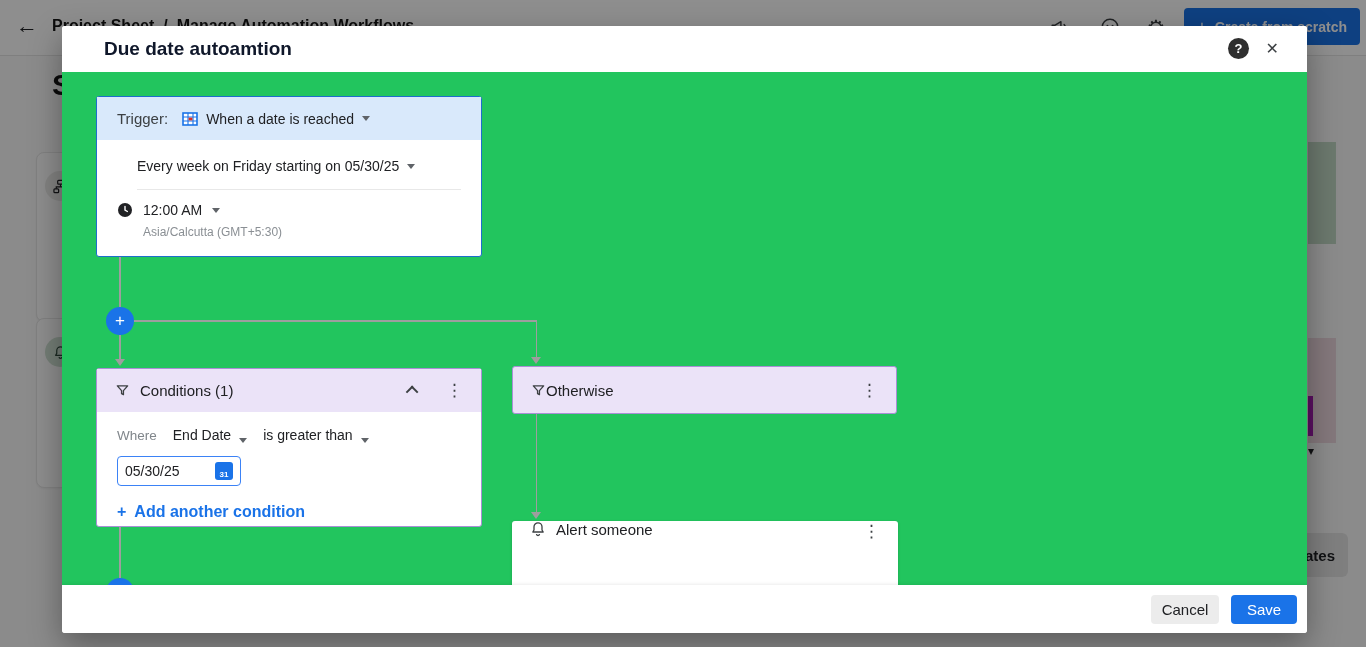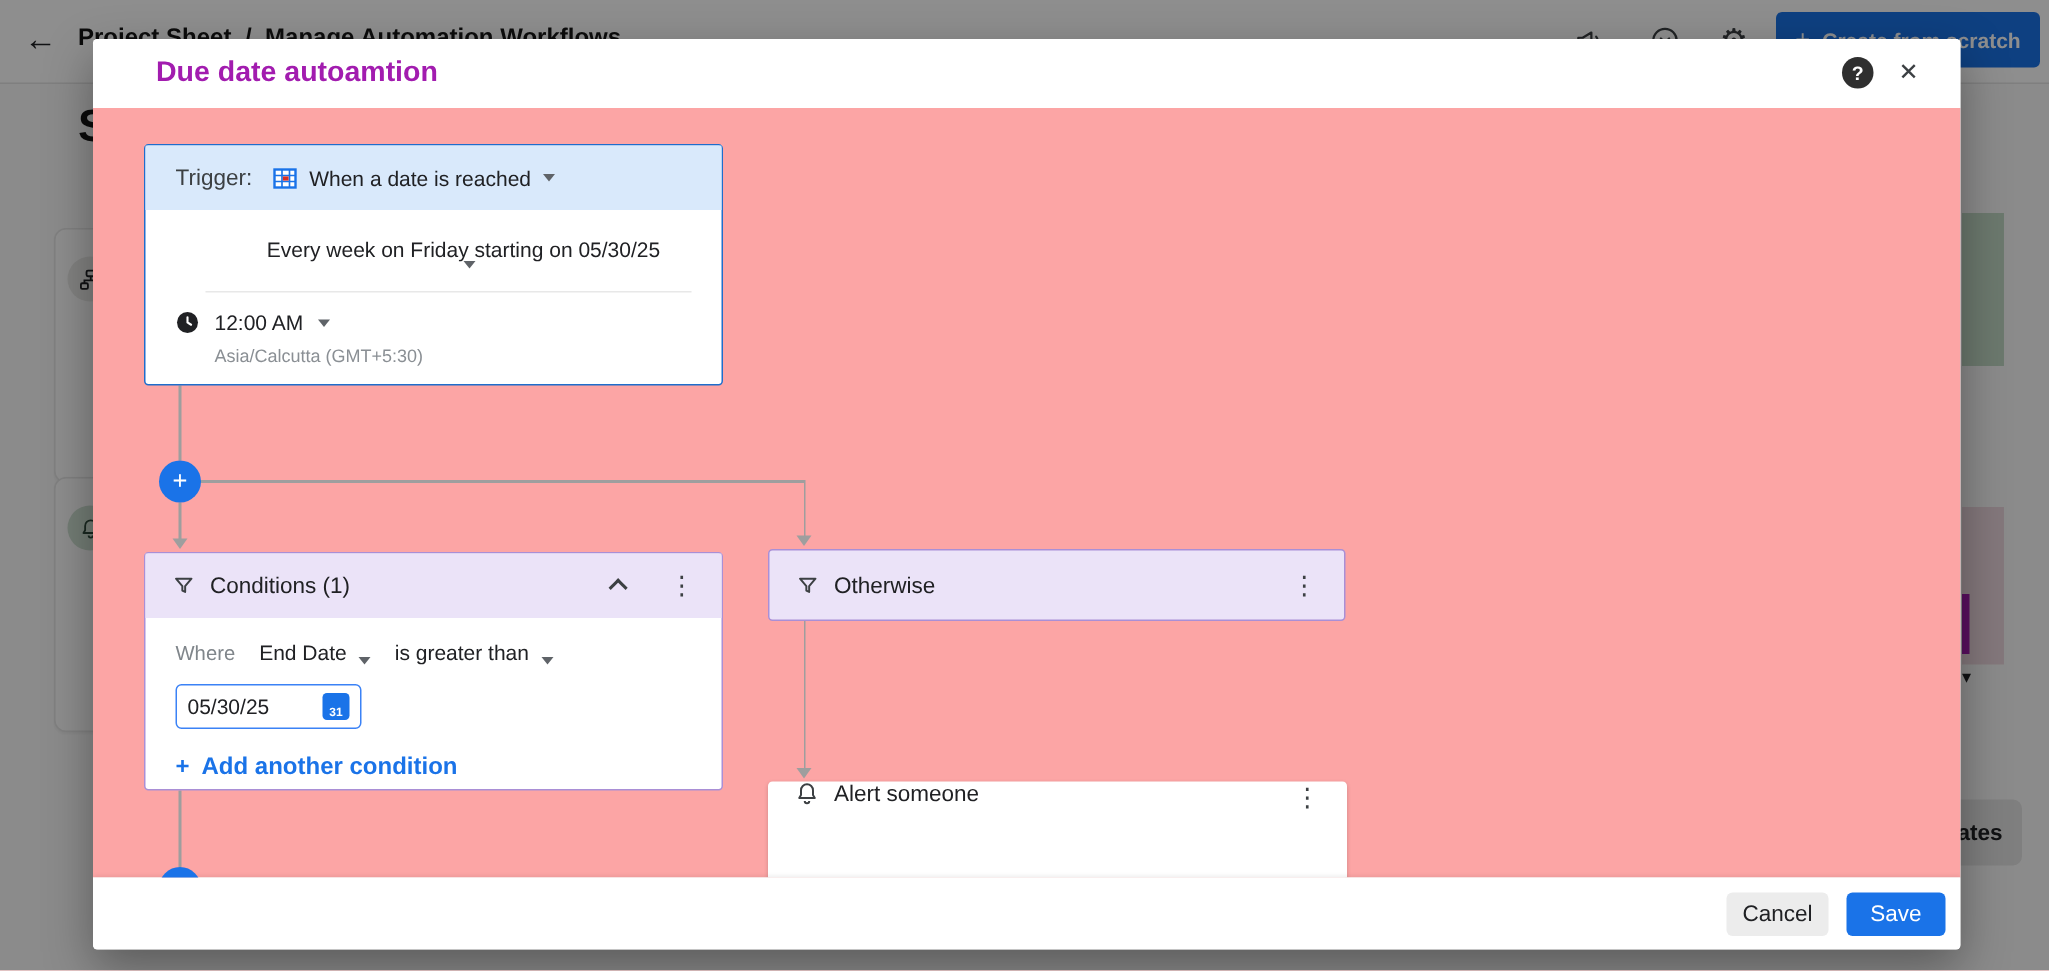--- a/index.html
+++ b/index.html
@@ -29,37 +29,37 @@
   .magenta-bar { position:absolute; left:1308px; top:396px; width:5px; height:40px; background:#a21caf; }
   .caret-fragment { position:absolute; left:1308px; top:444px; font-size:12px; color:#202124; }
   .templates-btn { position:absolute; left:1240px; top:533px; width:108px; height:44px; background:#e4e4e4; border-radius:6px; border:none; font-size:15px; font-weight:700; color:#202124; text-align:right; padding-right:13px; cursor:pointer; }
 
   
   .overlay { position:absolute; inset:0; background:rgba(0,0,0,0.445); z-index:5; }
 
   
   .modal { position:absolute; left:62px; top:26px; width:1245px; height:607px; z-index:10; border-radius:3px; overflow:hidden; box-shadow:0 12px 32px rgba(0,0,0,.35); background:#fff; }
   .m-header { position:relative; height:46px; background:#fff; display:flex; align-items:center; }
-  .m-title { margin-left:42px; font-size:19px; font-weight:700; color:#a21caf; }
+  .m-title { margin-left:42px; font-size:19px; font-weight:700; color:#0f172a; }
   .help-icon { position:absolute; right:58px; top:12px; width:21px; height:21px; border-radius:50%; background:#2f2f2f; color:#fff; font-size:13px; font-weight:700; display:flex; align-items:center; justify-content:center; cursor:pointer; }
   .close-icon { position:absolute; right:28px; top:12px; font-size:16px; color:#3c4043; cursor:pointer; line-height:21px; }
 
-  .m-canvas { position:relative; height:513px; background:#fca5a5; overflow:hidden; }
+  .m-canvas { position:relative; height:513px; background:#22c55e; overflow:hidden; }
   .m-footer { position:relative; height:48px; background:#fff; display:flex; align-items:center; justify-content:flex-end; gap:12px; padding-right:10px; box-shadow:0 -1px 3px rgba(0,0,0,.08); }
   .btn { height:29px; border:none; border-radius:4px; font-size:15px; font-family:inherit; cursor:pointer; }
   .btn-cancel { width:68px; background:#ececec; color:#202124; }
   .btn-save { width:66px; background:#1a73e8; color:#fff; }
 
   
   .node { position:absolute; border-radius:3px; background:#fff; }
   .trigger-box { left:34px; top:24px; width:386px; height:161px; border:1.4px solid #1e6dcc; }
   .t-header { height:43px; background:#d9e9fb; display:flex; align-items:center; padding:0 20px; }
   .t-label { font-size:15px; color:#3c4043; margin-right:14px; }
   .t-type { font-size:14px; font-weight:500; color:#202124; margin-left:8px; }
-  .t-row1 { margin-top:18px; padding-left:40px; font-size:14px; color:#202124; display:flex; align-items:center;flex-direction:column; }
+  .t-row1 { margin-top:18px; padding-left:40px; font-size:14px; color:#202124; display:flex; align-items:center; }
   .t-divider { margin:15px 20px 0 40px; height:1px; background:#e8e8e8; }
   .t-clock-row { margin-top:12px; padding-left:20px; display:flex; align-items:center; gap:10px; font-size:14px; color:#202124; }
   .t-tz { margin-top:7px; padding-left:46px; font-size:12px; color:#8a8f94; }
 
   .cond-box { left:34px; top:296px; width:386px; height:159px; border:1.4px solid #a98fd6; }
   .p-header { height:43px; background:#ebe3f8; display:flex; align-items:center; padding:0 18px; gap:10px; }
   .p-title { font-size:15px; color:#202124; }
   .spacer { flex:1; }
   .kebab { font-size:17px; color:#3c4043; cursor:pointer; letter-spacing:0; }
   .chev-up { width:9px; height:9px; border-left:2px solid #3c4043; border-top:2px solid #3c4043; transform:rotate(45deg) translateY(2px); cursor:pointer; margin-right:18px; }
@@ -67,21 +67,21 @@
   .c-row { margin-top:15px; display:flex; align-items:center; gap:16px; }
   .c-where { font-size:13.5px; color:#80868b; }
   .c-field, .c-op { font-size:14px; color:#202124; font-weight:500; display:flex; align-items:flex-end; cursor:pointer; }
   .date-input { margin-top:13px; width:124px; height:30px; background:#fff; border:1px solid #3b82f6; border-radius:4px; display:flex; align-items:center; justify-content:space-between; padding:0 7px; cursor:text; }
   .date-value { font-size:14px; color:#202124; }
   .cal31 { width:18px; height:18px; background:#1a73e8; border-radius:3px; color:#fff; font-size:8px; font-weight:700; display:flex; align-items:flex-end; justify-content:center; padding-bottom:1px; cursor:pointer; }
   .add-link { margin-top:17px; display:flex; align-items:center; gap:8px; cursor:pointer; }
   .add-plus { color:#1a73e8; font-size:16px; font-weight:700; }
   .add-text { color:#1a73e8; font-size:16px;font-weight:bold; }
 
-  .otherwise-box { left:450px; top:294px; width:385px; height:48px; border:1.4px solid #a98fd6; background:#ebe3f8; display:flex; align-items:center; padding:0 18px; gap:10px; }
+  .otherwise-box { left:450px; top:294px; width:385px; height:48px; border:1.4px solid #a98fd6; background:#ebe3f8; display:flex; align-items:center; padding:0 18px; }
   .alert-card { left:450px; top:449px; width:386px; height:100px; box-shadow:0 1px 3px rgba(0,0,0,.18); display:flex; align-items:flex-start; padding:0 18px 0 18px; gap:10px; }
   .alert-title { font-size:15px; color:#202124; }
 
   .plus-node { position:absolute; width:28px; height:28px; border-radius:50%; background:#1a73e8; color:#fff; display:flex; align-items:center; justify-content:center; font-size:17px; font-weight:500; cursor:pointer; z-index:3; }
   .pn1 { left:44px; top:235px; }
   .pn2 { left:44px; top:506px; }
 
   .conn { position:absolute; background:#9e9e9e; }
   .arrow-down { position:absolute; width:0; height:0; border-left:5px solid transparent; border-right:5px solid transparent; border-top:7px solid #9e9e9e; }
 

